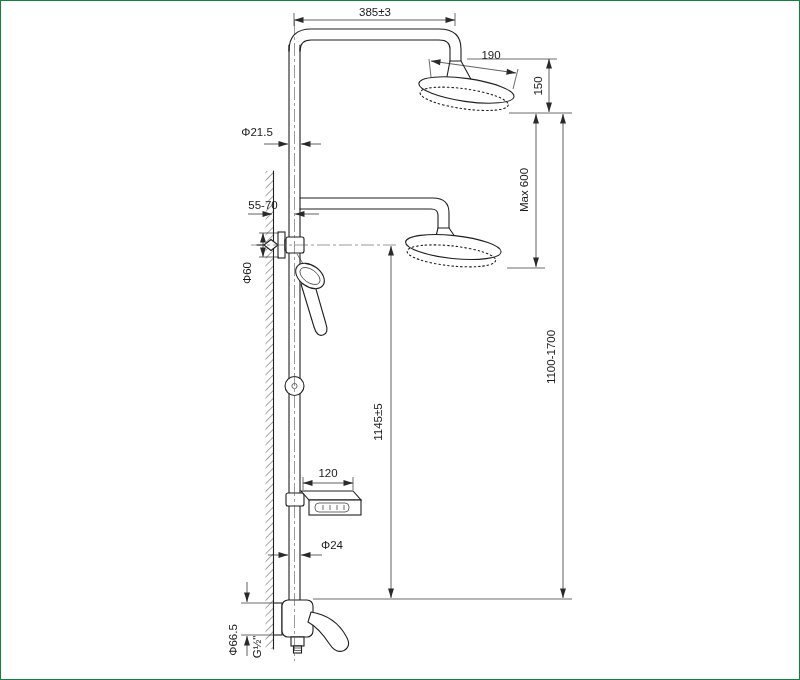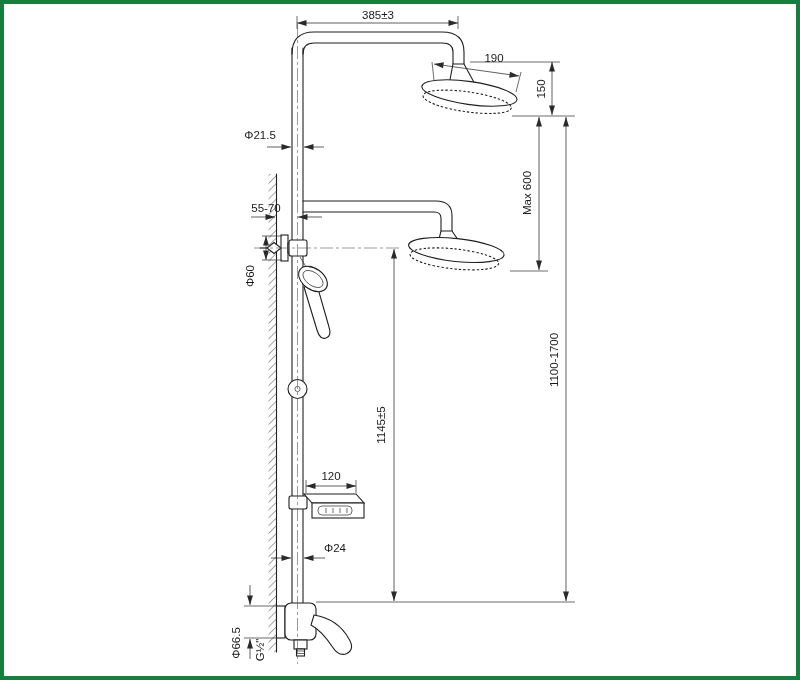--- a/index.html
+++ b/index.html
@@ -1,18 +1,18 @@
 <!DOCTYPE html>
 <html><head>
 <meta charset="utf-8">
 <style>
   html,body { margin:0; padding:0; background:#ffffff; }
   .canvas {
     width:800px; height:680px; box-sizing:border-box;
-    background:#ffffff; border:4px solid #15803d;
+    background:#ffffff; border:1px solid #15803d;
     font-family:"Liberation Sans", sans-serif;
     position:relative; overflow:hidden;
   }
   svg { display:block; }
   svg text {
     font-family:"Liberation Sans", sans-serif;
     font-size:11.5px; fill:#1a1a1a;
   }
   .ln  { stroke:#1f1f1f; stroke-width:1.1; fill:none; stroke-linecap:round; }
   .lnw { stroke:#1f1f1f; stroke-width:1.1; fill:#ffffff; stroke-linecap:round; }

